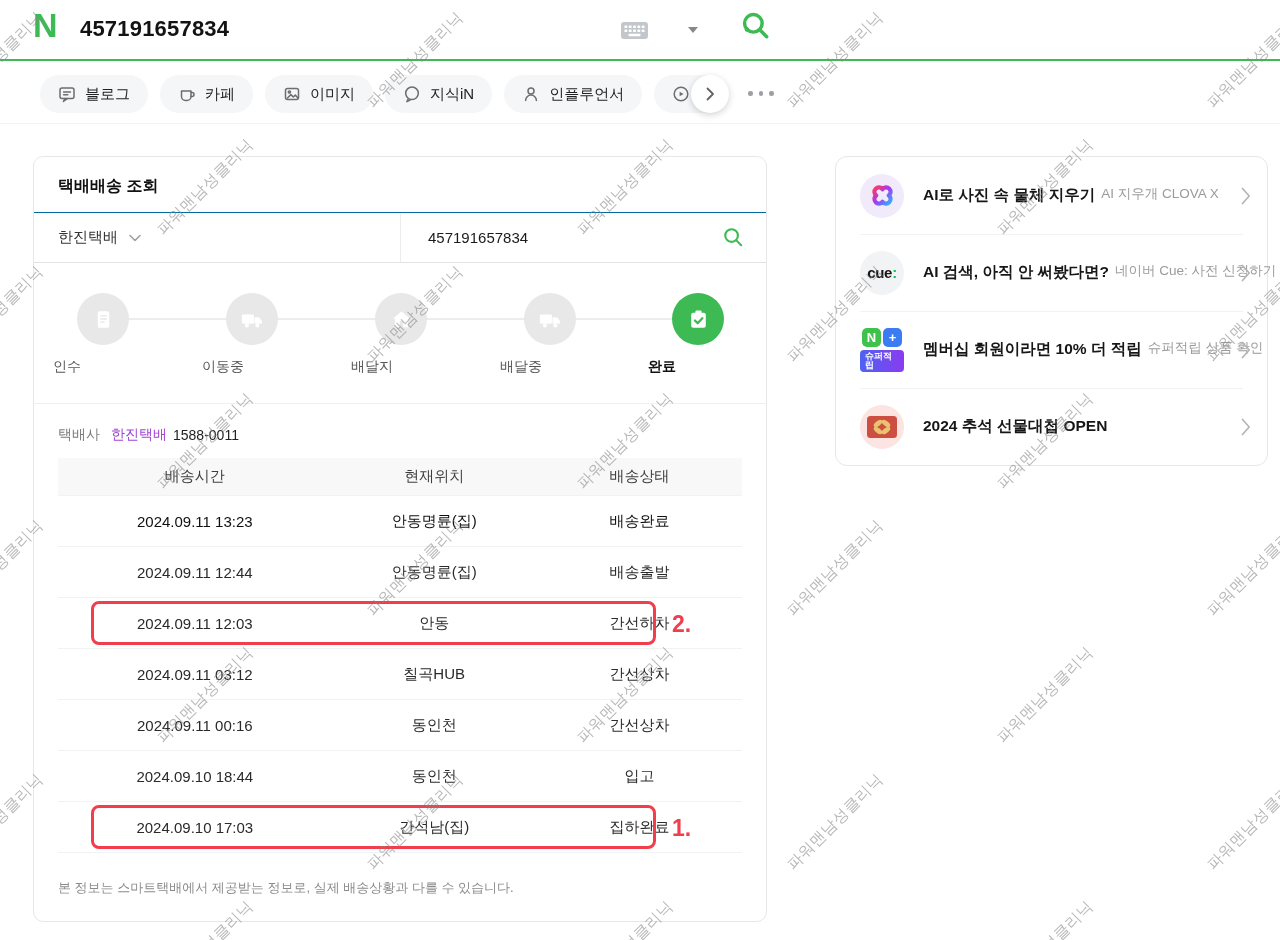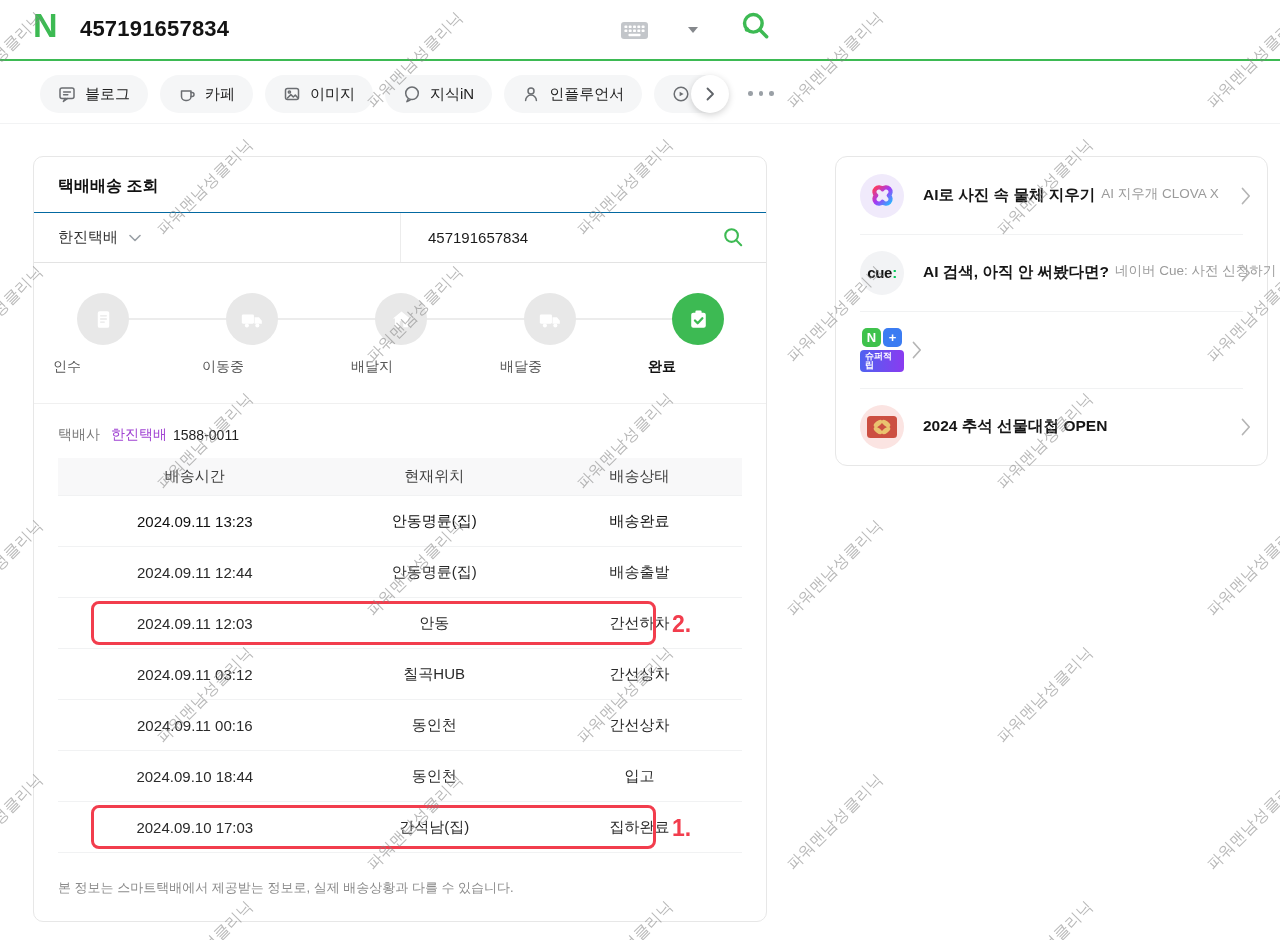--- a/index.html
+++ b/index.html
@@ -343,20 +343,24 @@
         </svg></span>
     </div>
     <div class="side-item">
       <span class="ic ic-np">
         <span class="np-row">
           <span class="np-n">N</span>
           <span class="np-p">+</span>
         </span>
         <span class="np-badge">슈퍼적립</span>
       </span>
+      <span class="side-txt">
+        <span class="side-title">멤버십 회원이라면 10% 더 적립</span>
+        <span class="side-sub">슈퍼적립 상품 확인</span>
+      </span>
       <span class="side-chev"><svg width="10" height="18" viewBox="0 0 10 18" fill="none">
           <path d="M1.5 1.5L8.2 9l-6.7 7.5" stroke="#b5b5b5" stroke-width="1.7" stroke-linecap="round" stroke-linejoin="round"></path>
         </svg></span>
     </div>
     <div class="side-item">
       <span class="ic ic-gift">
         <svg width="30" height="22" viewBox="0 0 30 22">
           <rect width="30" height="22" rx="3.5" fill="#cc4f41"></rect>
           <g fill="#eac36f">
             <ellipse cx="11" cy="7.5" rx="5" ry="2.5" transform="rotate(-38 11 7.5)"></ellipse>

